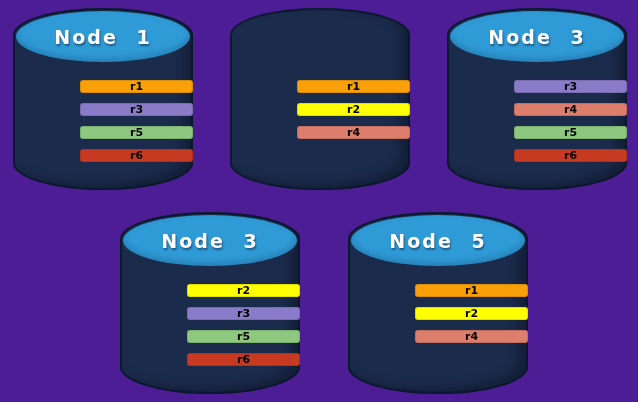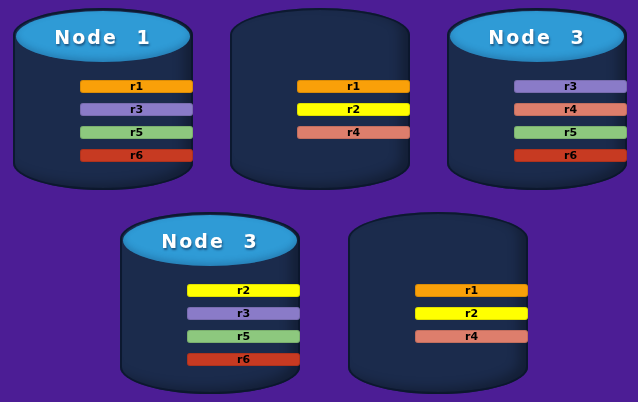--- a/index.html
+++ b/index.html
@@ -176,20 +176,23 @@
             <span style="color: rgb(0, 0, 0);">r5</span>
           </div>
           <div class="bar" style="background: rgb(199, 58, 34);">
             <span style="color: rgb(0, 0, 0);">r6</span>
           </div>
         </div>
     </div>
 
     <div class="cylinder">
       <div class="shell"></div>
+      <div class="lid">
+        <span class="node-title">Node 5</span>
+      </div>
       <div class="bars">
           <div class="bar" style="background: rgb(249, 160, 9);">
             <span style="color: rgb(0, 0, 0);">r1</span>
           </div>
           <div class="bar" style="background: rgb(255, 255, 0);">
             <span style="color: rgb(0, 0, 0);">r2</span>
           </div>
           <div class="bar" style="background: rgb(221, 126, 108);">
             <span style="color: rgb(0, 0, 0);">r4</span>
           </div>

